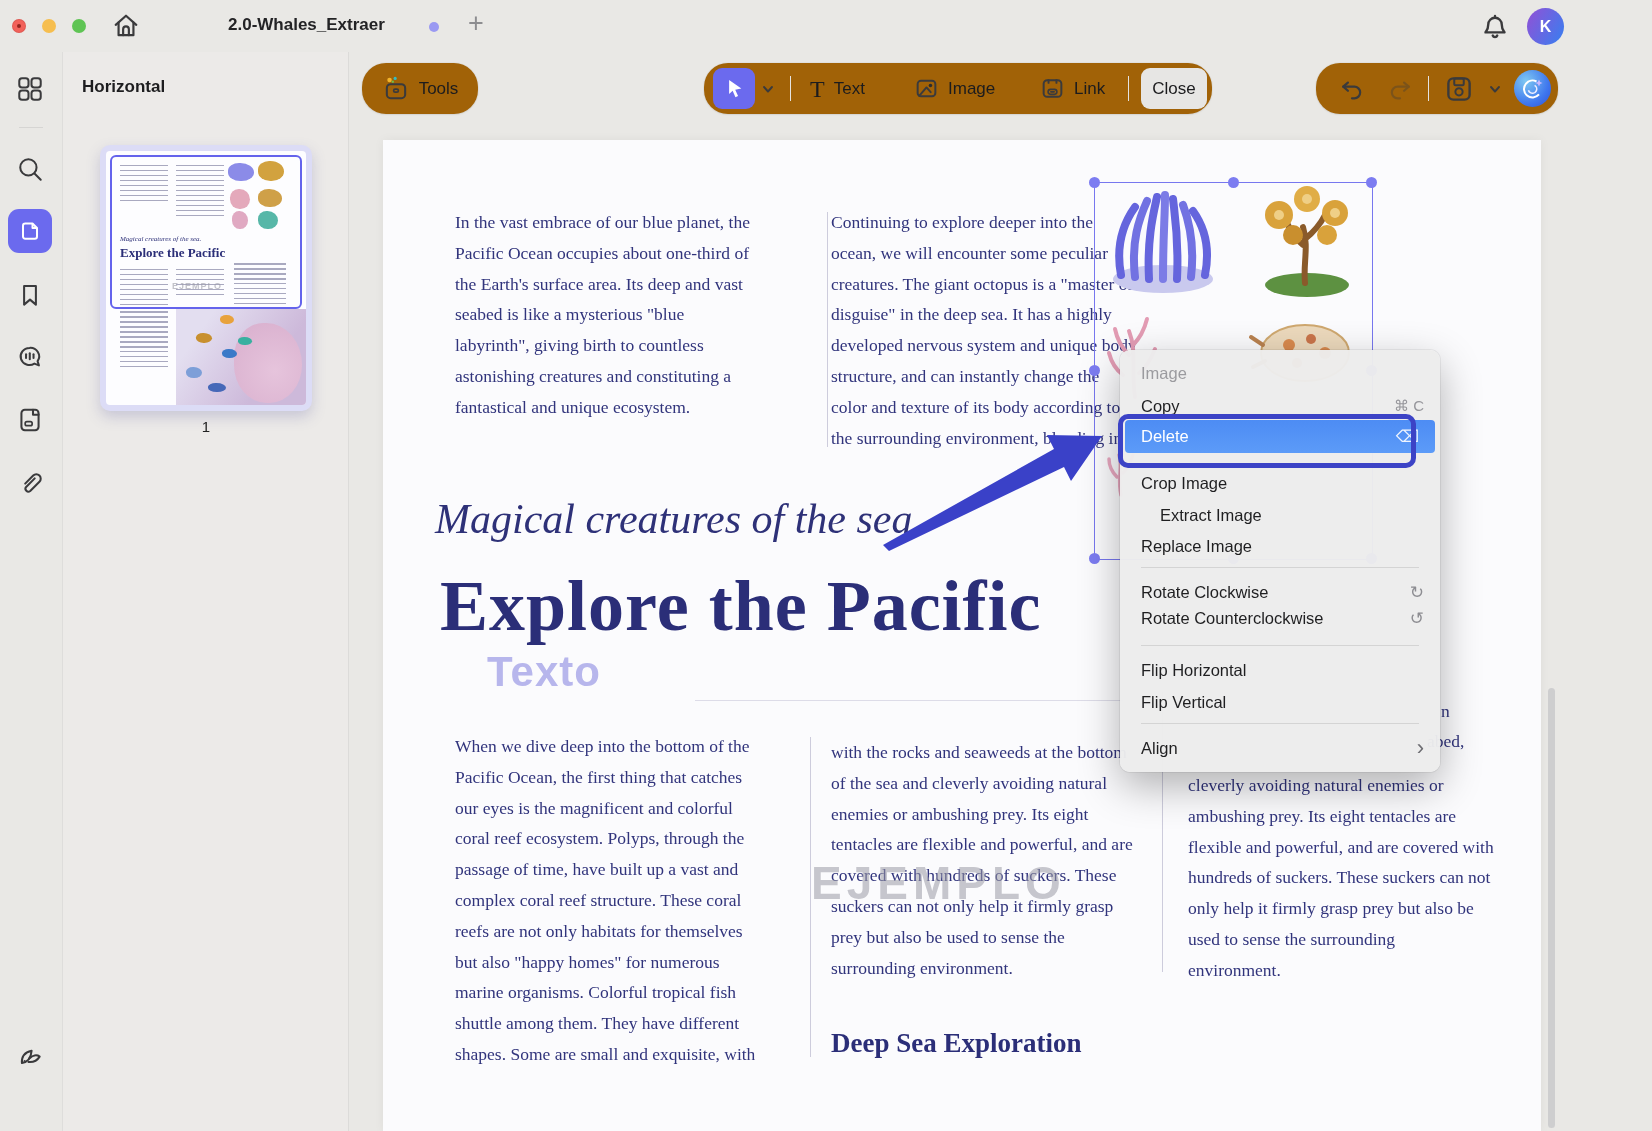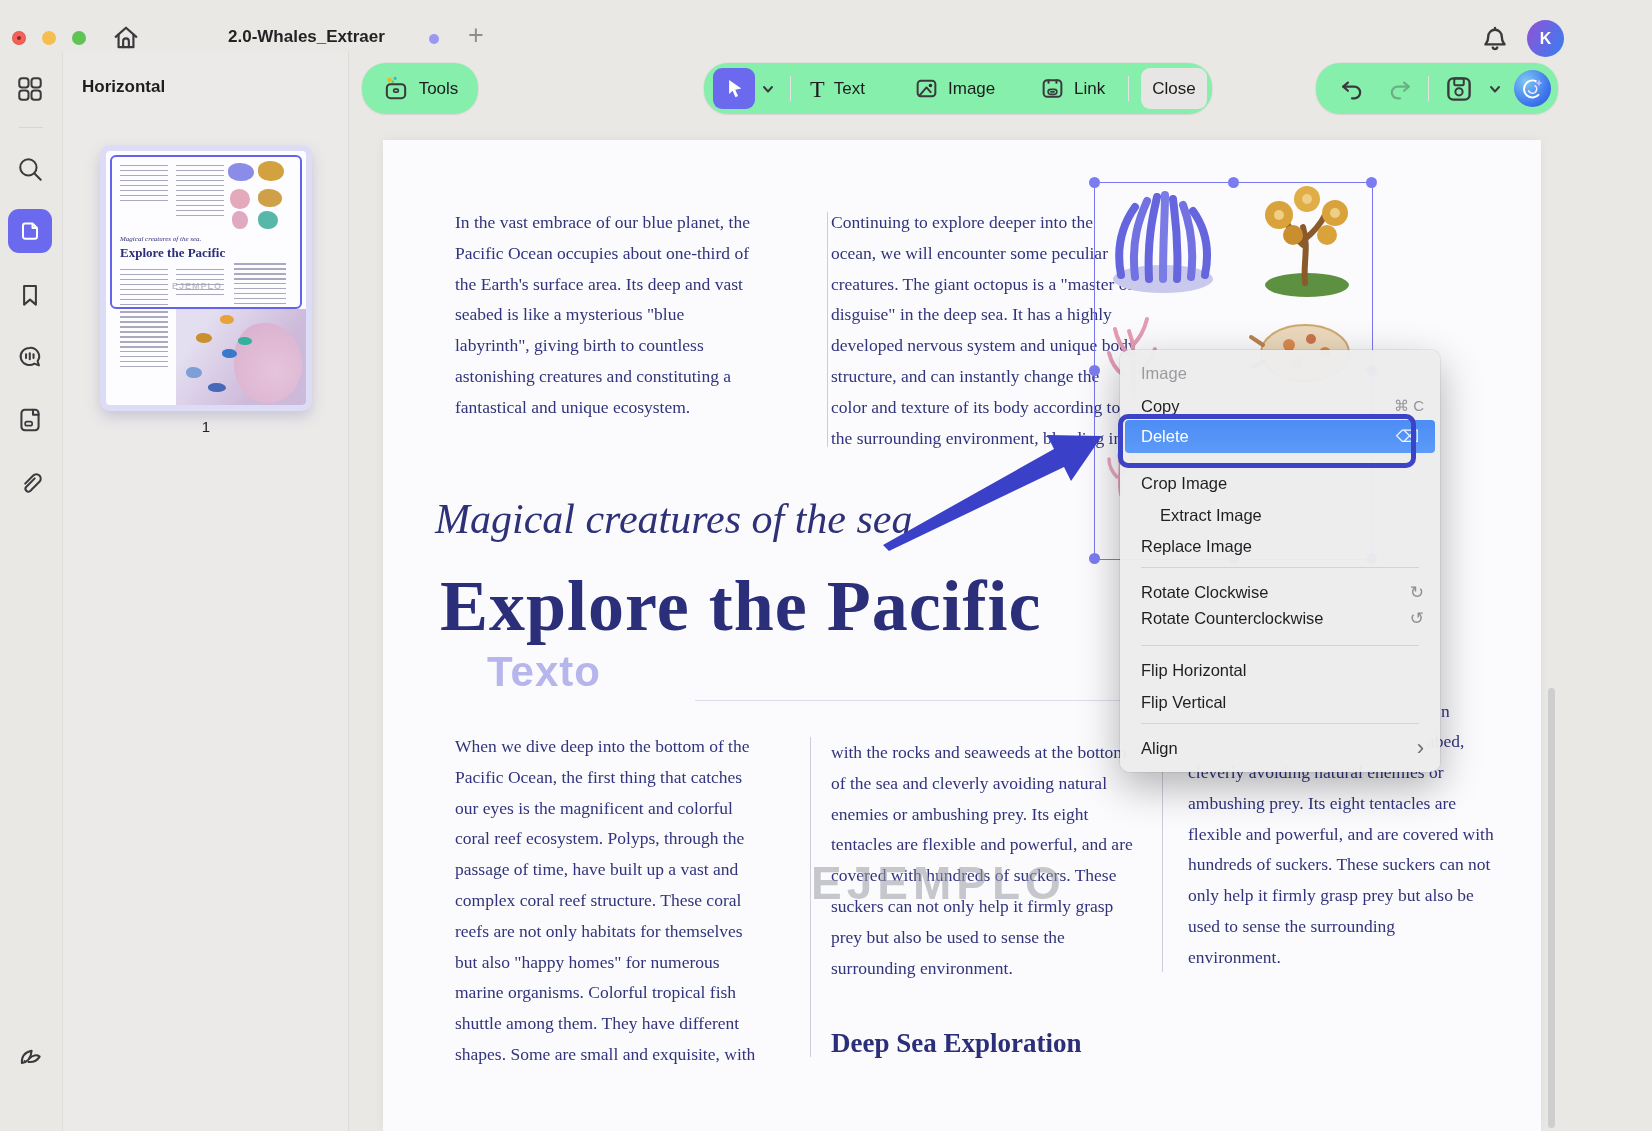--- a/index.html
+++ b/index.html
@@ -8,21 +8,21 @@
   .abs{position:absolute;}
   .serif{font-family:"Liberation Serif",serif;color:#31347c;font-size:17.5px;line-height:30.8px;white-space:pre;}
   
   .tl{width:14px;height:14px;border-radius:50%;display:inline-block;}
   .tabtitle{font-size:17px;font-weight:700;color:#232325;}
   .plus{font-size:27px;font-weight:300;color:#8d8d90;line-height:20px;}
   .unsaved-dot{width:10px;height:10px;border-radius:50%;background:#9a99f2;}
   .avatar{width:37px;height:37px;border-radius:50%;background:linear-gradient(120deg,#8a55d8 10%,#3f7bee 90%);
           color:#fff;font-size:16px;font-weight:600;display:flex;align-items:center;justify-content:center;}
   
-  .group{background:#86efac;border-radius:24px;box-shadow:0 1px 2px rgba(0,0,0,.06),0 0 0 1px rgba(0,0,0,.03);}
+  .group{background:#a16207;border-radius:24px;box-shadow:0 1px 2px rgba(0,0,0,.06),0 0 0 1px rgba(0,0,0,.03);}
   .tbtn{display:flex;align-items:center;gap:9px;font-size:17px;color:#1c1c1e;}
   .selbtn{background:#6b6aee;border-radius:9px;display:flex;align-items:center;justify-content:center;}
   .pill-close{background:#e7e6e4;border-radius:9px;display:flex;align-items:center;justify-content:center;font-size:17px;color:#1c1c1e;}
   .vdiv{width:1px;background:#e4e3e1;}
   .aicircle{width:37px;height:37px;border-radius:50%;background:radial-gradient(circle at 32% 30%,#7ec8f2,#3f77ee 62%,#2d51d8);}
   
   #sidebar{left:0;top:52px;width:62px;height:1079px;background:#e9e8e5;border-right:1px solid #dedddb;}
   .sideicon{left:15px;width:30px;height:30px;}
   .active-tool{left:8px;width:44px;height:44px;background:#6b6aee;border-radius:11px;display:flex;align-items:center;justify-content:center;}
   
@@ -62,21 +62,21 @@
   #annotbox{left:1118px;top:414px;width:288px;height:44px;border:5px solid #3c43c6;border-radius:10px;z-index:80;}
   #scrollthumb{left:1548px;top:688px;width:7px;height:440px;background:#c9c9cb;border-radius:4px;opacity:.85;z-index:5;}
   svg{display:block;}
   .strokeicon{stroke:#3a3a3c;stroke-width:1.9;fill:none;stroke-linecap:round;stroke-linejoin:round;}
 </style>
 </head>
 <body>
 
 <div id="app">
 
-  <div class="abs" style="left:0;top:12px;width:1652px;height:52px;">
+  <div class="abs" style="left:0;top:0;width:1652px;height:52px;">
     <span class="tl abs" style="left:12px;top:19px;background:#f2615a;box-shadow:inset 0 0 0 1px rgba(0,0,0,.08);"></span>
     <span class="abs" style="left:17px;top:24px;width:4px;height:4px;border-radius:50%;background:#93251f;"></span>
     <span class="tl abs" style="left:42px;top:19px;background:#f6be4f;"></span>
     <span class="tl abs" style="left:72px;top:19px;background:#5fc454;"></span>
     <span class="abs" style="left:110px;top:10px;">
       <svg width="32" height="32" viewBox="0 0 28 28">
           <path class="strokeicon" d="M5 13 L14 5 L23 13"></path>
           <path class="strokeicon" d="M7.5 11 V22 H20.5 V11"></path>
           <path class="strokeicon" d="M11.5 22 v-5.2 a2.5 2.5 0 0 1 5 0 V22"></path>
         </svg>
@@ -332,21 +332,21 @@
 tentacles are flexible and powerful, and are
 covered with hundreds of suckers. These
 suckers can not only help it firmly grasp
 prey but also be used to sense the
 surrounding environment.</div>
     <div class="abs watermark" style="left:428px;top:716px;">EJEMPLO</div>
     <div class="abs coldiv" style="left:779px;top:552px;height:280px;"></div>
 
     <div class="abs serif" style="left:1058px;top:556px;">n</div>
     <div class="abs serif" style="left:1044px;top:586px;">abed,</div>
-    <div class="abs serif" style="left:805px;top:617px;">cleverly avoiding natural enemies or
+    <div class="abs serif" style="left:805px;top:630px;">cleverly avoiding natural enemies or
 ambushing prey. Its eight tentacles are
 flexible and powerful, and are covered with
 hundreds of suckers. These suckers can not
 only help it firmly grasp prey but also be
 used to sense the surrounding
 environment.</div>
 
     <div class="abs sechead" style="left:448px;top:888px;">Deep Sea Exploration</div>
   </div>
 

